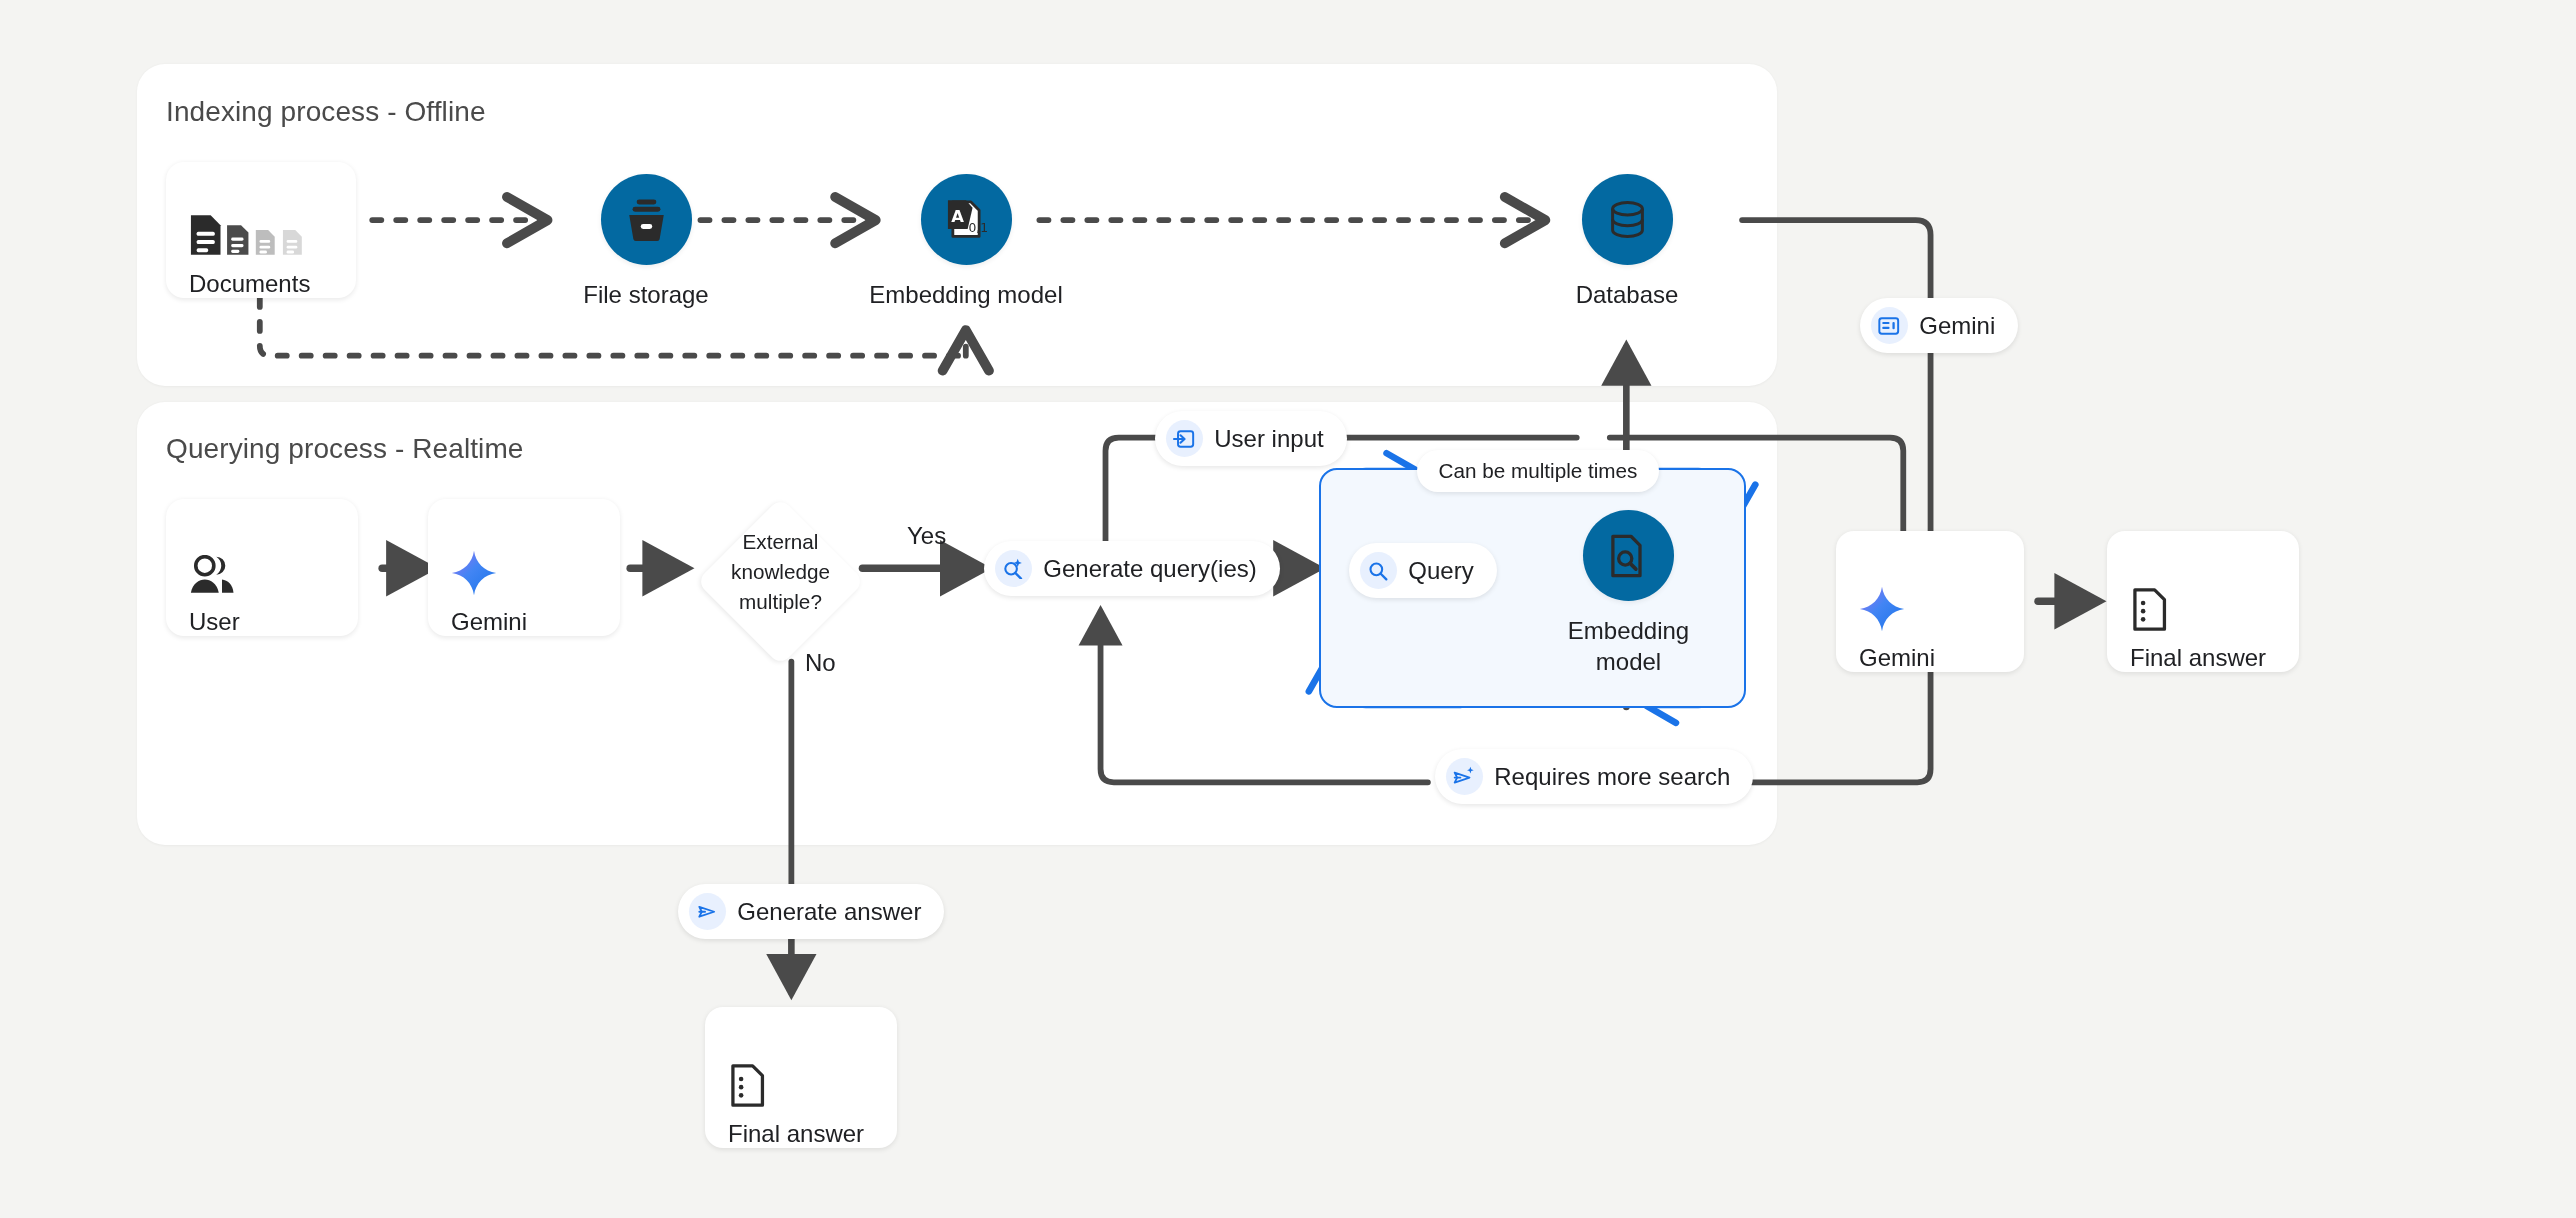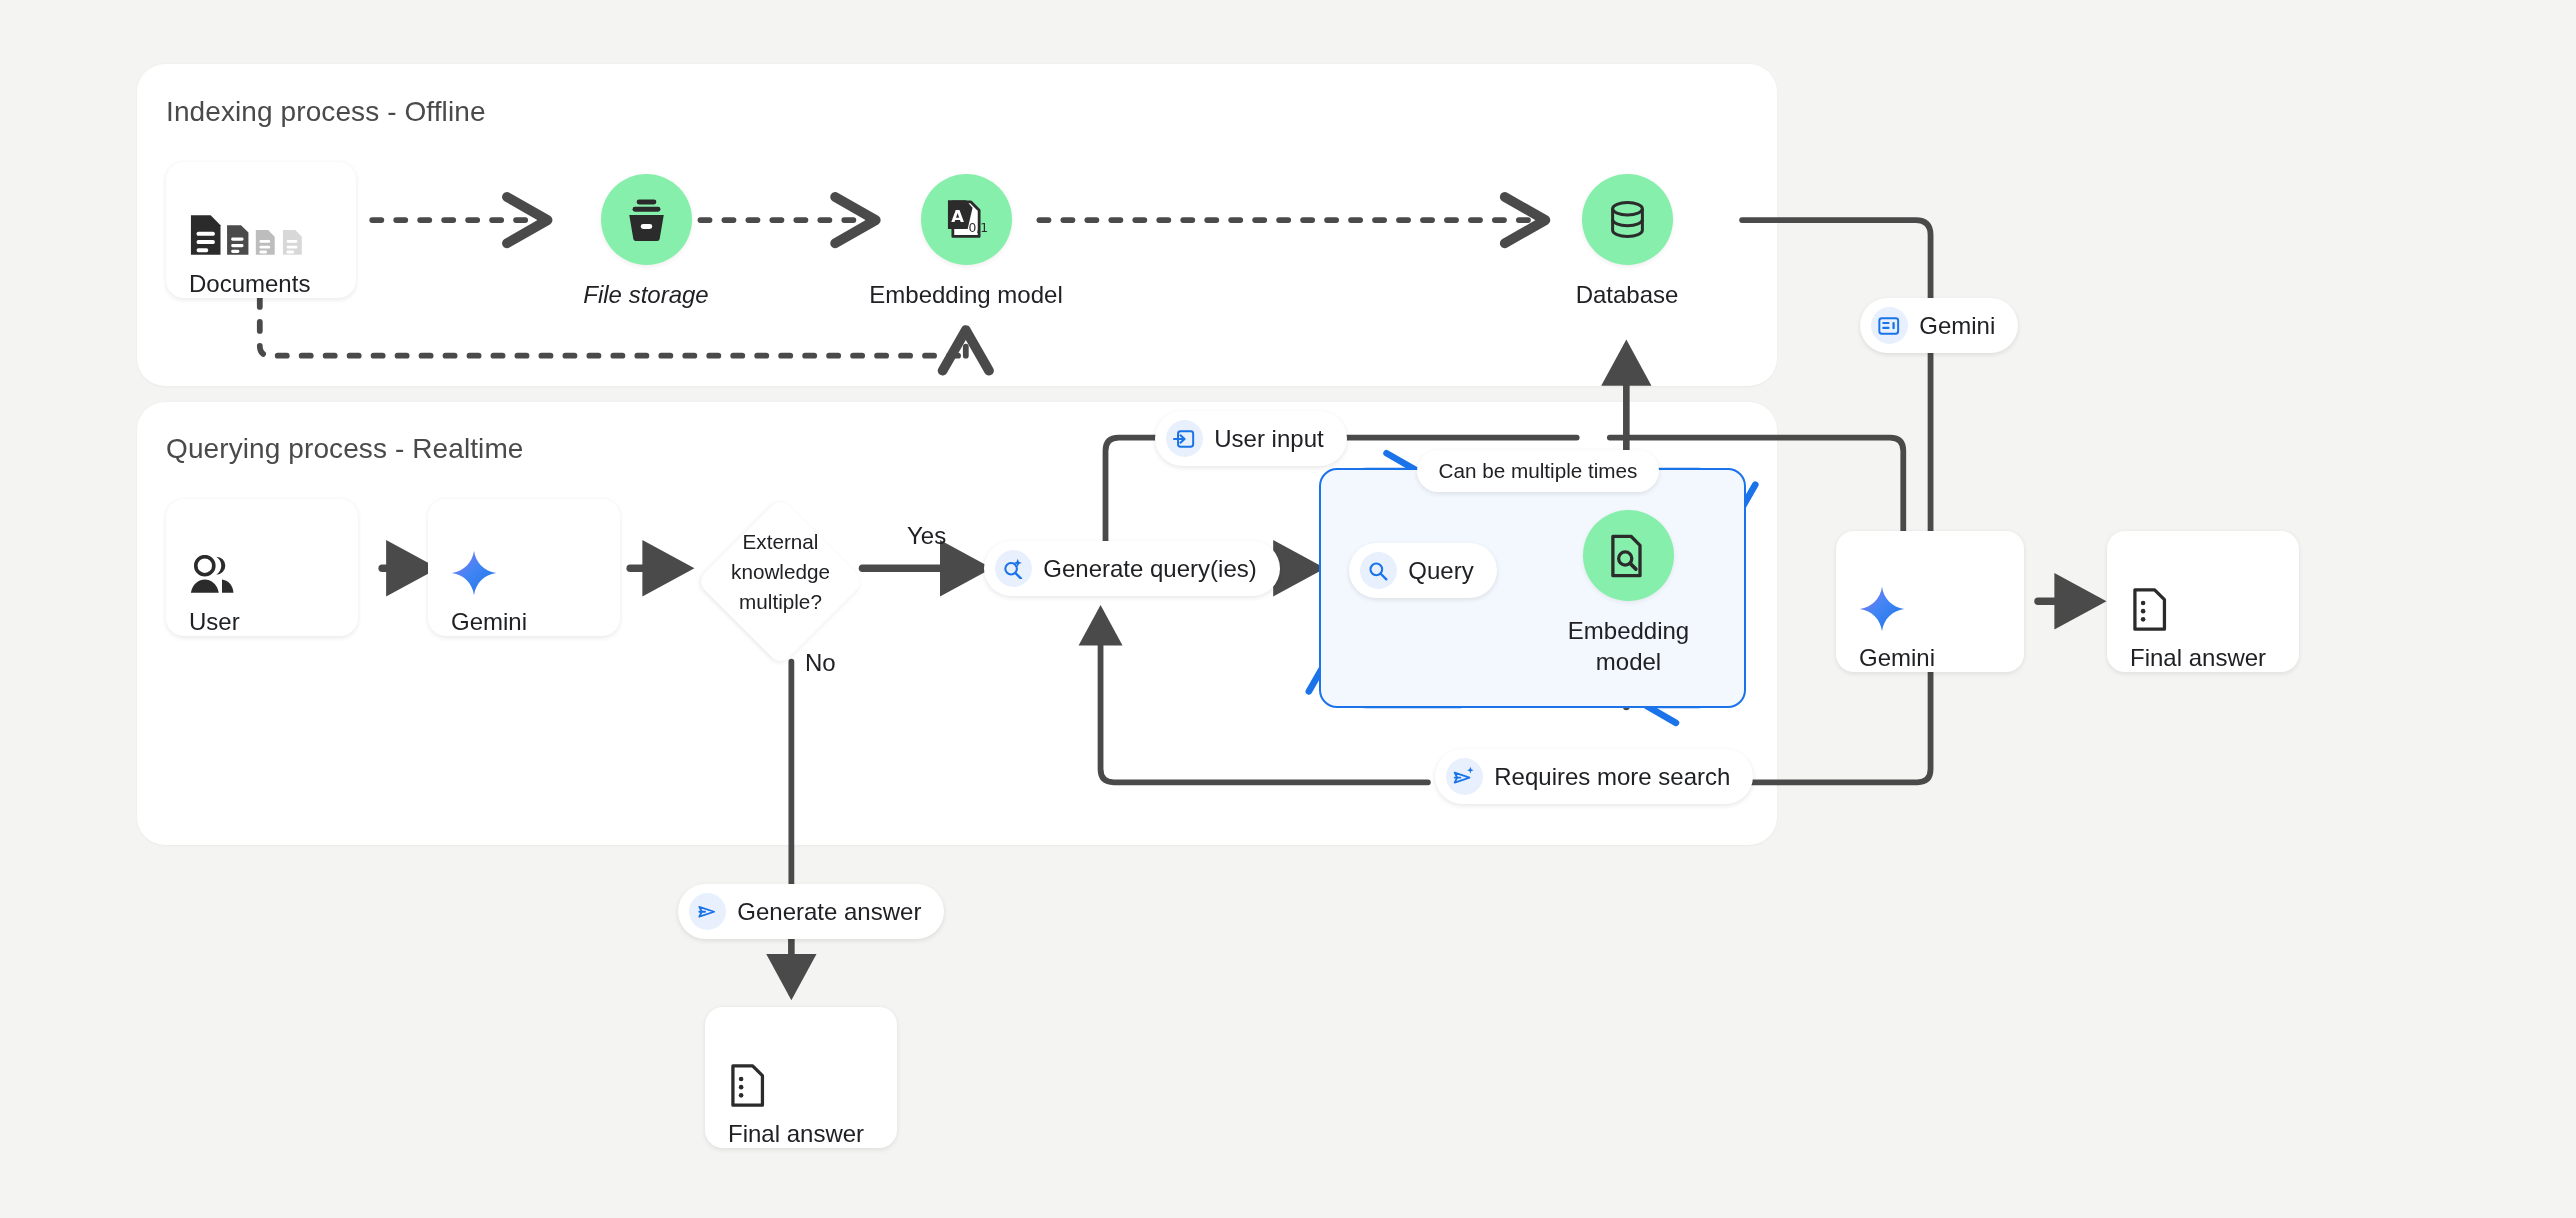--- a/index.html
+++ b/index.html
@@ -35,21 +35,21 @@
     box-shadow:0 1.7px 5.8px rgba(0,0,0,.085);
     display:flex;flex-direction:column;justify-content:flex-end;
     padding-left:23px;box-sizing:border-box;
   }
   .card .card-label{font-size:24px;color:#202124;margin-top:11.6px;white-space:nowrap;}
   .card .card-icon{height:46px;display:flex;align-items:flex-end;}
 
   
   .circle-node{position:absolute;display:flex;flex-direction:column;align-items:center;}
   .circle{
-    width:91px;height:91px;border-radius:50%;background:#86efac;
+    width:91px;height:91px;border-radius:50%;background:#0369a1;
     box-shadow:0 1.7px 5.8px rgba(0,0,0,.07);
     display:flex;align-items:center;justify-content:center;
   }
   .circle-label{
     margin-top:15px;font-size:24px;color:#202124;text-align:center;
     line-height:1.28;white-space:nowrap;
   }
   .circle-label.two-line{white-space:normal;width:132px;}
 
   
@@ -194,21 +194,21 @@
         <g fill="#fff">
           <rect x="118.5" y="34" width="13" height="3.5" rx="1.6"></rect>
           <rect x="118.5" y="41" width="13" height="3.5" rx="1.6"></rect>
           <rect x="118.5" y="47" width="9" height="3.5" rx="1.6"></rect>
         </g>
       </svg>
     </div>
     <div class="card-label">Documents</div>
   </div>
 
-  <div class="circle-node" id="node-file-storage" style="left:573px;top:174px;width:134px;font-style:italic;">
+  <div class="circle-node" id="node-file-storage" style="left:573px;top:174px;width:134px;">
     <div class="circle">
       <svg width="43" height="46" viewBox="0 0 52 56">
         <g fill="#2b2b2b">
           <rect x="14" y="3" width="24" height="6" rx="3"></rect>
           <rect x="9" y="12" width="34" height="6" rx="3"></rect>
           <path d="M5,22 h42 l-5,29 a3,3 0 0 1 -3,2.6 h-26 a3,3 0 0 1 -3,-2.6 Z"></path>
         </g>
         <rect x="19" y="33" width="14" height="6" rx="3" fill="#fff"></rect>
       </svg>
     </div>

